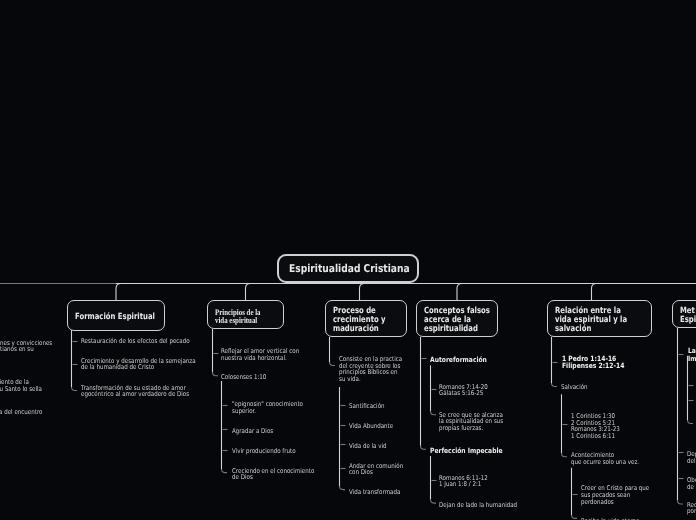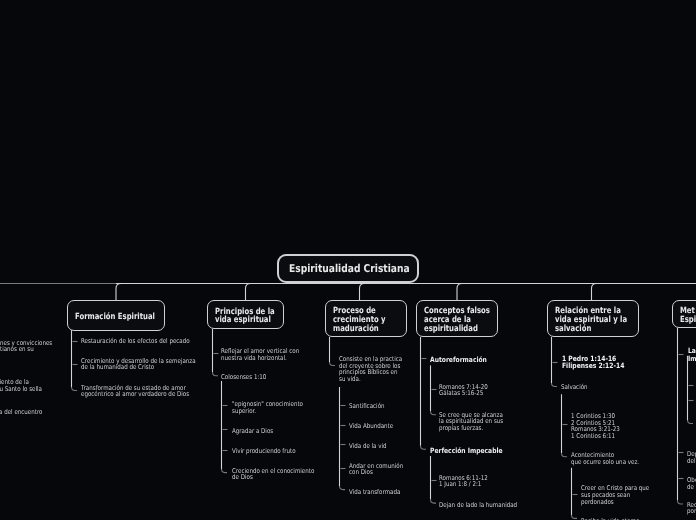--- a/index.html
+++ b/index.html
@@ -89,35 +89,35 @@
       <path d="M687.5 420 q 0 3.5 3.5 3.5 h 2" class="dim"></path>
       <path d="M688.5 385.5 h 5" class="dim"></path>
       <path d="M688.5 400.5 h 5" class="dim"></path>
     </svg>
 <div class="node root" style="left: 277px; top: 246px; width: 142px; height: 29px; margin-top: 8px;">
       <div class="nlabel">Espiritualidad Cristiana</div>
     </div>
     <div class="node branchnode" style="left: 67px; top: 300px; width: 98px; height: 31px;">
       <div class="nlabel">Formación Espiritual</div>
     </div>
-    <div class="node branchnode" style="left: 207px; top: 300px; width: 77px; height: 29px;">
+    <div class="node branchnode" style="left: 207px; top: 300px; width: 77px; height: 29px; font-family: Liberation Serif, serif;">
       <div class="nlabel">Principios de la
 vida espiritual</div>
     </div>
     <div class="node branchnode" style="left: 325px; top: 300px; width: 82px; height: 37px;">
       <div class="nlabel">Proceso de
 crecimiento y
 maduración</div>
     </div>
     <div class="node branchnode" style="left: 416px; top: 300px; width: 82px; height: 37px;">
       <div class="nlabel">Conceptos falsos
 acerca de la
 espiritualidad</div>
     </div>
-    <div class="node branchnode" style="left: 547px; top: 300px; width: 92px; height: 37px;">
+    <div class="node branchnode" style="left: 547px; top: 300px; width: 105px; height: 37px;">
       <div class="nlabel">Relación entre la
 vida espiritual y la
 salvación</div>
     </div>
     <div class="node branchnode" style="left: 672px; top: 300px; width: 58px; height: 28px;">
       <div class="nlabel">Met
 Espi</div>
     </div>
     <div class="lbl t-sm" style="left: 81px; top: 338px;">Restauración de los efectos del pecado</div>
     <div class="lbl t-sm" style="left: 81px; top: 357.5px;">Crecimiento y desarrollo de la semejanza

